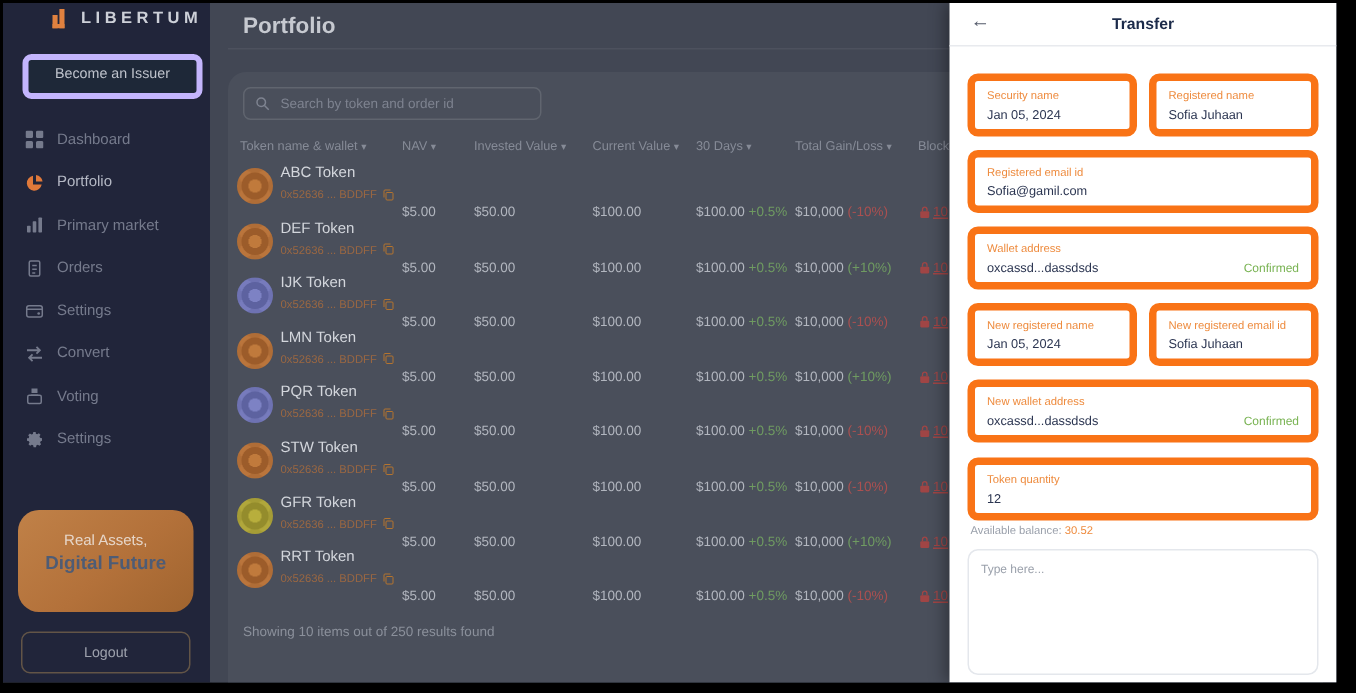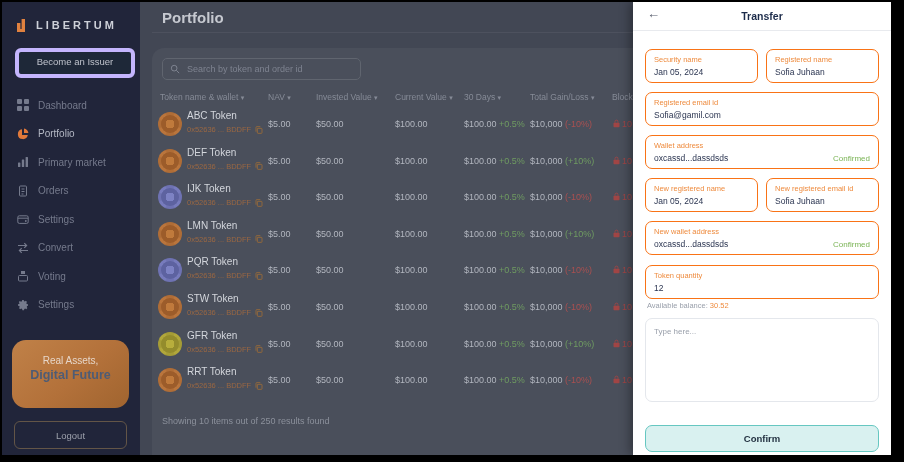--- a/index.html
+++ b/index.html
@@ -4,21 +4,21 @@
 <style>
   html,body{margin:0;padding:0;}
   body{
     width:904px;height:462px;position:relative;background:#000;
     font-family:"Liberation Sans", sans-serif;overflow:hidden;
   }
   .app{position:absolute;left:2px;top:2px;width:889px;height:453px;background:#424754;display:flex;overflow:hidden;}
 
   
   .sidebar{width:138px;min-width:138px;background:#21253a;position:relative;box-shadow:1px 0 0 rgba(0,0,0,.25);}
-  .logo-row{display:flex;align-items:flex-end;gap:7px;padding:16px 0 0 14px;}
+  .logo-row{display:flex;align-items:flex-start;gap:7px;padding:4px 0 0 14px;margin-left:18px;}
   .logo-mark{width:13px;height:13px;color:#e0813f;}
   .logo-mark svg{width:13px;height:13px;fill:currentColor;}
   .logo-text{color:#cdd0d8;font-size:11px;letter-spacing:3px;font-weight:bold;}
   .issuer-btn{display:block;margin:17px 13px 0 13px;width:112px;height:22px;line-height:20px;text-align:center;
     border:4px solid #c4b5fd;border-radius:6px;color:#bfc3cc;font-size:9.5px;background:rgba(25,45,55,.35);cursor:pointer;}
   .menu{margin-top:13px;}
   .menu-item{display:flex;align-items:center;gap:9px;height:28.5px;padding-left:15px;color:#757a8c;cursor:pointer;}
   .menu-item .mi-icon{width:12px;height:12px;display:inline-flex;}
   .menu-item .mi-icon svg{width:12px;height:12px;}
   .menu-item .mi-label{font-size:10px;}
@@ -53,37 +53,37 @@
     background:radial-gradient(circle at 50% 50%,#c07a3c 0 34%,#9c5c2a 35% 72%,#b06a33 73%);}
   .coin.blue{border-color:rgba(130,135,200,.45);
     background:radial-gradient(circle at 50% 50%,#7d82c4 0 34%,#5d62a0 35% 72%,#6d72b4 73%);}
   .coin.yellow{border-color:rgba(190,180,70,.4);
     background:radial-gradient(circle at 50% 50%,#b8ae3c 0 34%,#948c2c 35% 72%,#a89e34 73%);}
   .nameblock{position:absolute;left:35px;top:4px;}
   .t-name{font-size:10px;color:#d3d6dc;}
   .t-wallet{margin-top:4px;font-size:7.5px;color:#9a6742;display:flex;align-items:center;gap:4px;}
   .t-wallet .cp-icon{width:8px;height:8px;color:#b4742f;display:inline-flex;cursor:pointer;}
   .t-wallet .cp-icon svg{width:8px;height:8px;}
-  .cell{position:absolute;top:13px;font-size:9px;color:#b2b6bf;white-space:nowrap;}
+  .cell{position:absolute;top:30px;font-size:9px;color:#b2b6bf;white-space:nowrap;}
   .chg-up{color:#6f9b61;}
   .chg-down{color:#ab5050;}
-  .blocked-cell{display:flex;align-items:flex-start;gap:1px;color:#a04545;}
+  .blocked-cell{display:flex;align-items:flex-end;gap:1px;color:#a04545;text-decoration:underline;}
   .blocked-cell .lk-icon{width:9px;height:9px;display:inline-flex;color:#a04545;}
   .blocked-cell .lk-icon svg{width:9px;height:9px;}
   .tfoot{position:absolute;left:10px;top:368px;font-size:9px;color:#8b909b;}
 
   
   .panel{position:absolute;top:0;right:0;width:258px;height:100%;background:#fff;z-index:10;
     box-shadow:-3px 0 10px rgba(0,0,0,.35);}
   .panel-header{height:28px;border-bottom:1px solid #e8eaee;position:relative;display:flex;align-items:center;justify-content:center;}
   .back-arrow{position:absolute;left:14px;top:4px;font-size:13px;color:#555b6b;cursor:pointer;}
   .panel-title{font-size:10.5px;font-weight:bold;color:#1c2b4a;}
   .panel-body{padding:18px 12px 0 12px;}
   .frow{display:flex;gap:8px;margin-bottom:9px;}
-  .fbox{flex:1;border:1px solid #f97316;border-radius:7px;padding:5px 8px 5px 8px;background:#fff;cursor:text;min-width:0;}
+  .fbox{flex:1;border:5px solid #f97316;border-radius:7px;padding:5px 8px 5px 8px;background:#fff;cursor:text;min-width:0;}
   .flabel{font-size:7.5px;color:#ee8b3e;margin-bottom:3px;white-space:nowrap;overflow:hidden;}
   .fvalue{font-size:8.5px;color:#2b3551;white-space:nowrap;overflow:hidden;}
   .wallet-line{display:flex;justify-content:space-between;align-items:center;gap:36px;}
   .status-ok{font-size:8px;color:#79b353;}
   .balance-line{margin:-3px 0 8px 2px;font-size:7.5px;color:#9aa0ab;}
   .balance-line .bal-val{color:#ee8b3e;}
   .note-area{width:100%;box-sizing:border-box;height:84px;border:1px solid #e4e7ec;border-radius:7px;resize:none;
     padding:8px;font-size:8px;color:#2b3551;font-family:"Liberation Sans",sans-serif;outline:none;}
   .note-area::placeholder{color:#9aa0ab;}
   .confirm-btn{margin-top:19px;width:100%;height:27px;background:#d9f1f0;border:1px solid #66c7c1;border-radius:7px;

